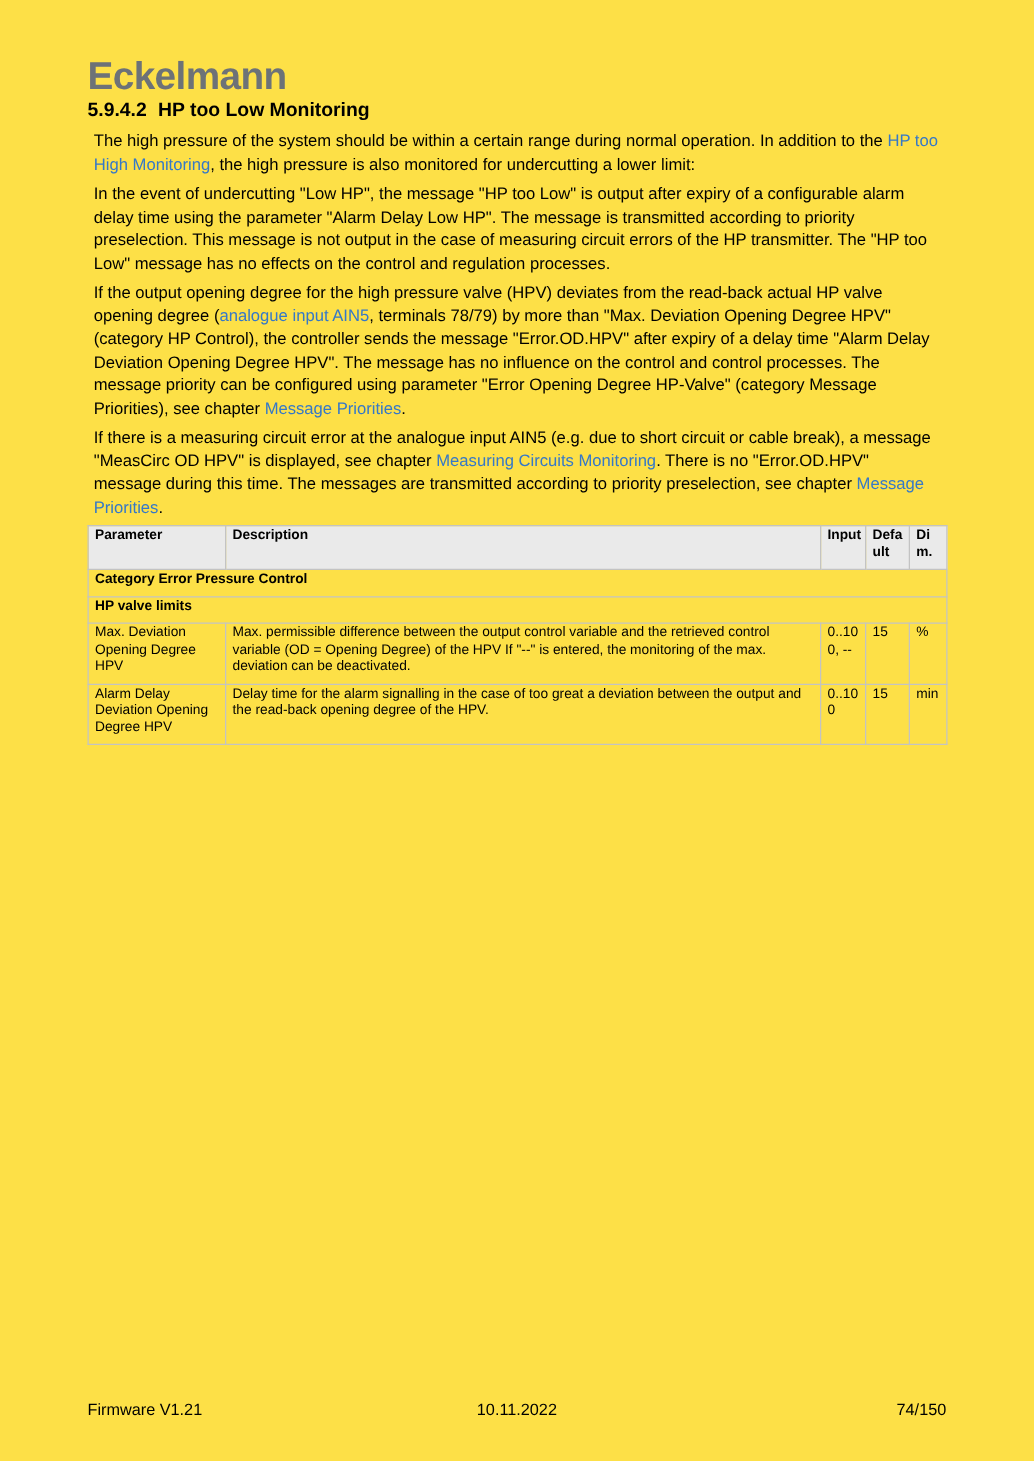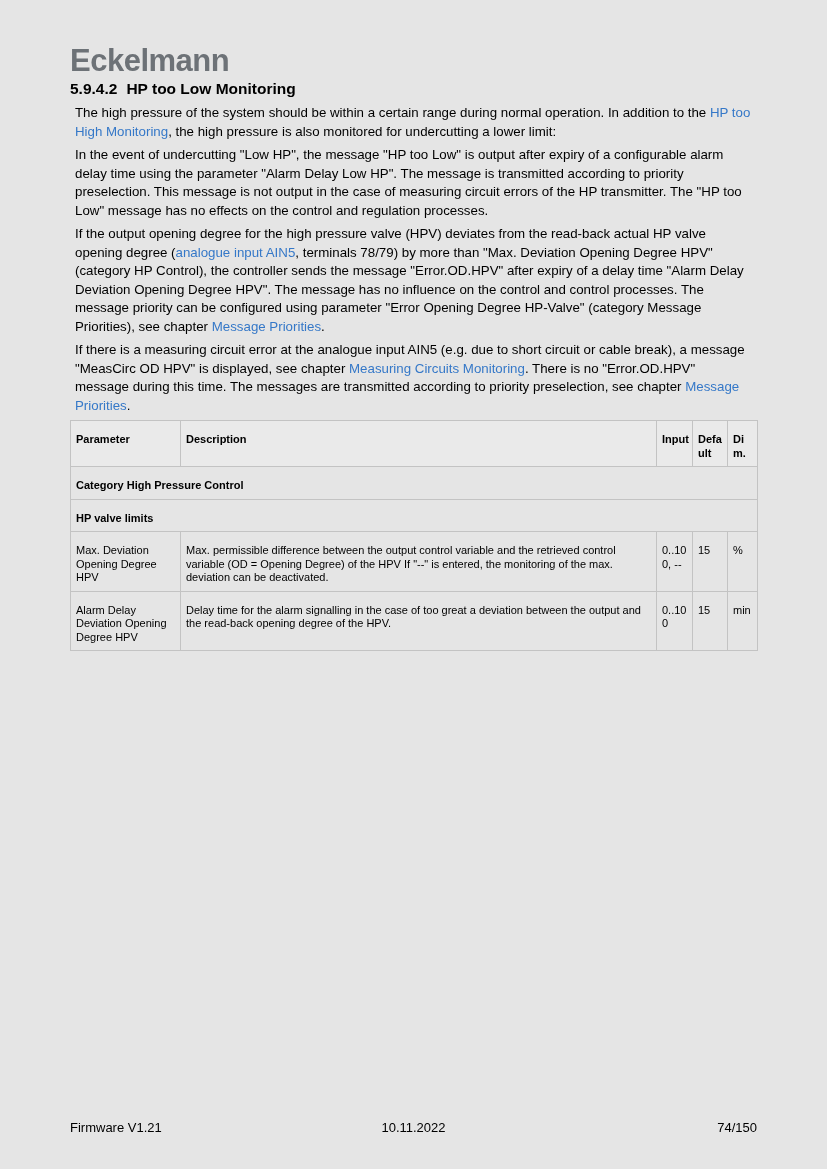--- a/index.html
+++ b/index.html
@@ -4,21 +4,21 @@
 <style>
   html, body {
     margin: 0;
     padding: 0;
     background: #ffffff;
   }
   .page {
     position: relative;
     width: 827px;
     height: 1169px;
-    background: #e5e5e5;
+    background: #fde047;
     font-family: "Liberation Sans", sans-serif;
     color: #000000;
     overflow: hidden;
   }
   .content {
     padding: 0 70px;
   }
   .logo {
     margin-top: 43px;
     font-size: 31px;
@@ -55,21 +55,21 @@
   table.params {
     width: 100%;
     border-collapse: collapse;
     table-layout: fixed;
     font-size: 11px;
     line-height: 13.5px;
     margin-top: 2px;
   }
   table.params th, table.params td {
     border: 1px solid #c3c3c3;
-    padding: 12px 5px 6px 5px;
+    padding: 1px 5px 6px 5px;
     vertical-align: top;
     text-align: left;
   }
   table.params thead th {
     background: #eaeaea;
     font-weight: bold;
   }
   th.wrap-break, td.wrap-break { word-break: break-all; }
   tr.group-row td { font-weight: bold; }
   .footer {
@@ -115,21 +115,21 @@
         <tr>
           <th>Parameter</th>
           <th>Description</th>
           <th>Input</th>
           <th class="wrap-break">Default</th>
           <th class="wrap-break">Dim.</th>
         </tr>
       </thead>
       <tbody>
         <tr class="group-row">
-          <td colspan="5">Category High Pressure Control</td>
+          <td colspan="5">Category Error Pressure Control</td>
         </tr>
         <tr class="group-row">
           <td colspan="5">HP valve limits</td>
         </tr>
         <tr>
           <td>Max. Deviation Opening Degree HPV</td>
           <td>Max. permissible difference between the output control variable and the retrieved control variable (OD = Opening Degree) of the HPV If "--" is entered, the monitoring of the max. deviation can be deactivated.</td>
           <td class="wrap-break">0..100, --</td>
           <td>15</td>
           <td>%</td>

